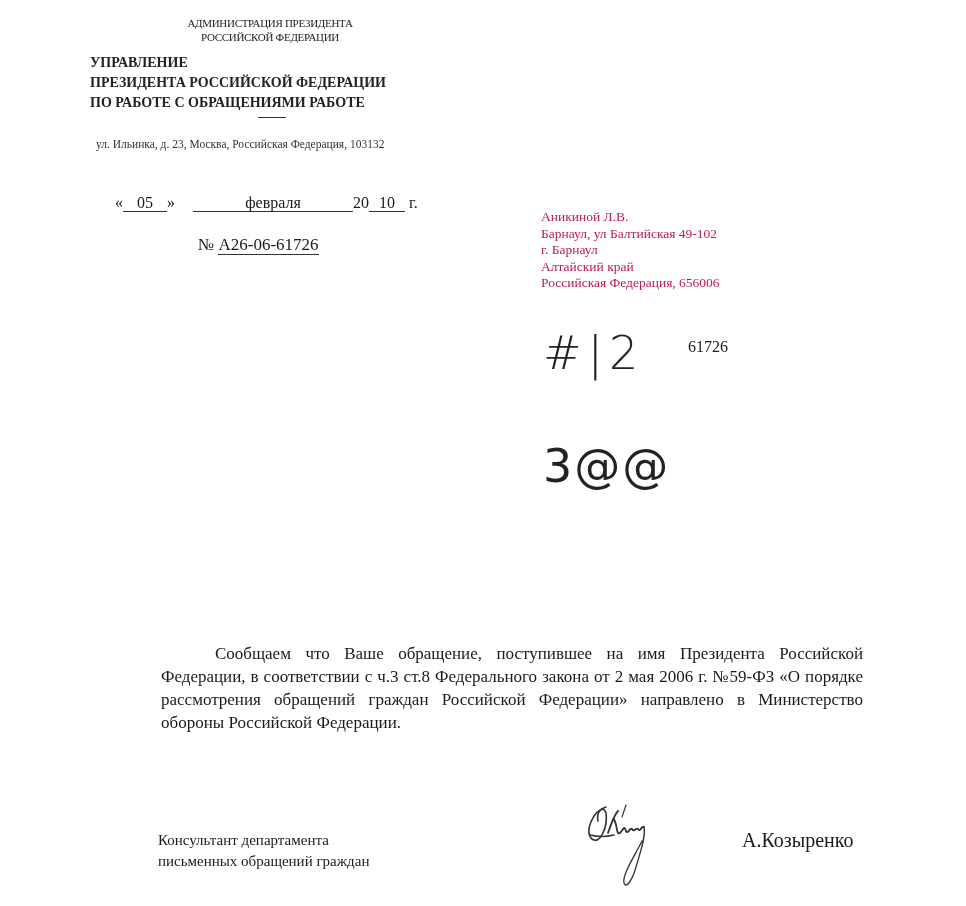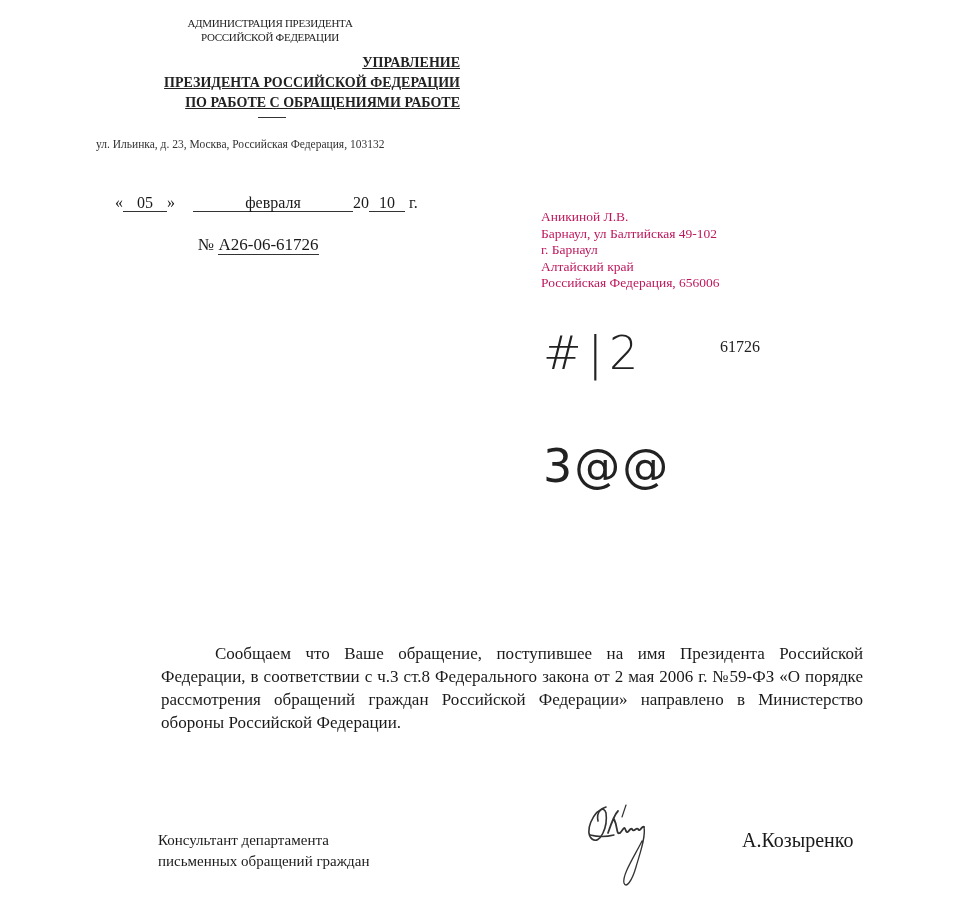--- a/index.html
+++ b/index.html
@@ -21,25 +21,24 @@
     .lh-admin {
       left: 150px; top: 9px; width: 240px;
       text-align: center;
       font-size: 11px; line-height: 14px;
       letter-spacing: -0.3px;
       color: #222;
       margin-top: 7px;
     }
     .lh-dept {
       left: 90px; top: 53px; width: 370px;
-      text-align: right;
+      text-align: left;
       font-size: 14px; line-height: 20px;
       font-weight: bold;
       color: #222;
-      text-decoration: underline;
     }
     .lh-rule {
       left: 258px; top: 117px; width: 28px; height: 1px;
       background: #333;
     }
     .lh-address {
       left: 96px; top: 137px; width: 360px;
       font-size: 11.5px; line-height: 14px;
       color: #333;
     }
@@ -84,21 +83,20 @@
       font-size: 46px; line-height: 60px;
       font-weight: 300;
       letter-spacing: 6px;
       color: #222;
       white-space: nowrap;
     }
     .mark-number {
       left: 688px; top: 337px;
       font-size: 16px; line-height: 20px;
       color: #222;
-      margin-left: 32px;
     }
     .mark-code {
       left: 543px; top: 436px;
       font-family: "DejaVu Sans", sans-serif;
       font-size: 46px; line-height: 60px;
       letter-spacing: 2px;
       color: #222;
       white-space: nowrap;
     }
 

